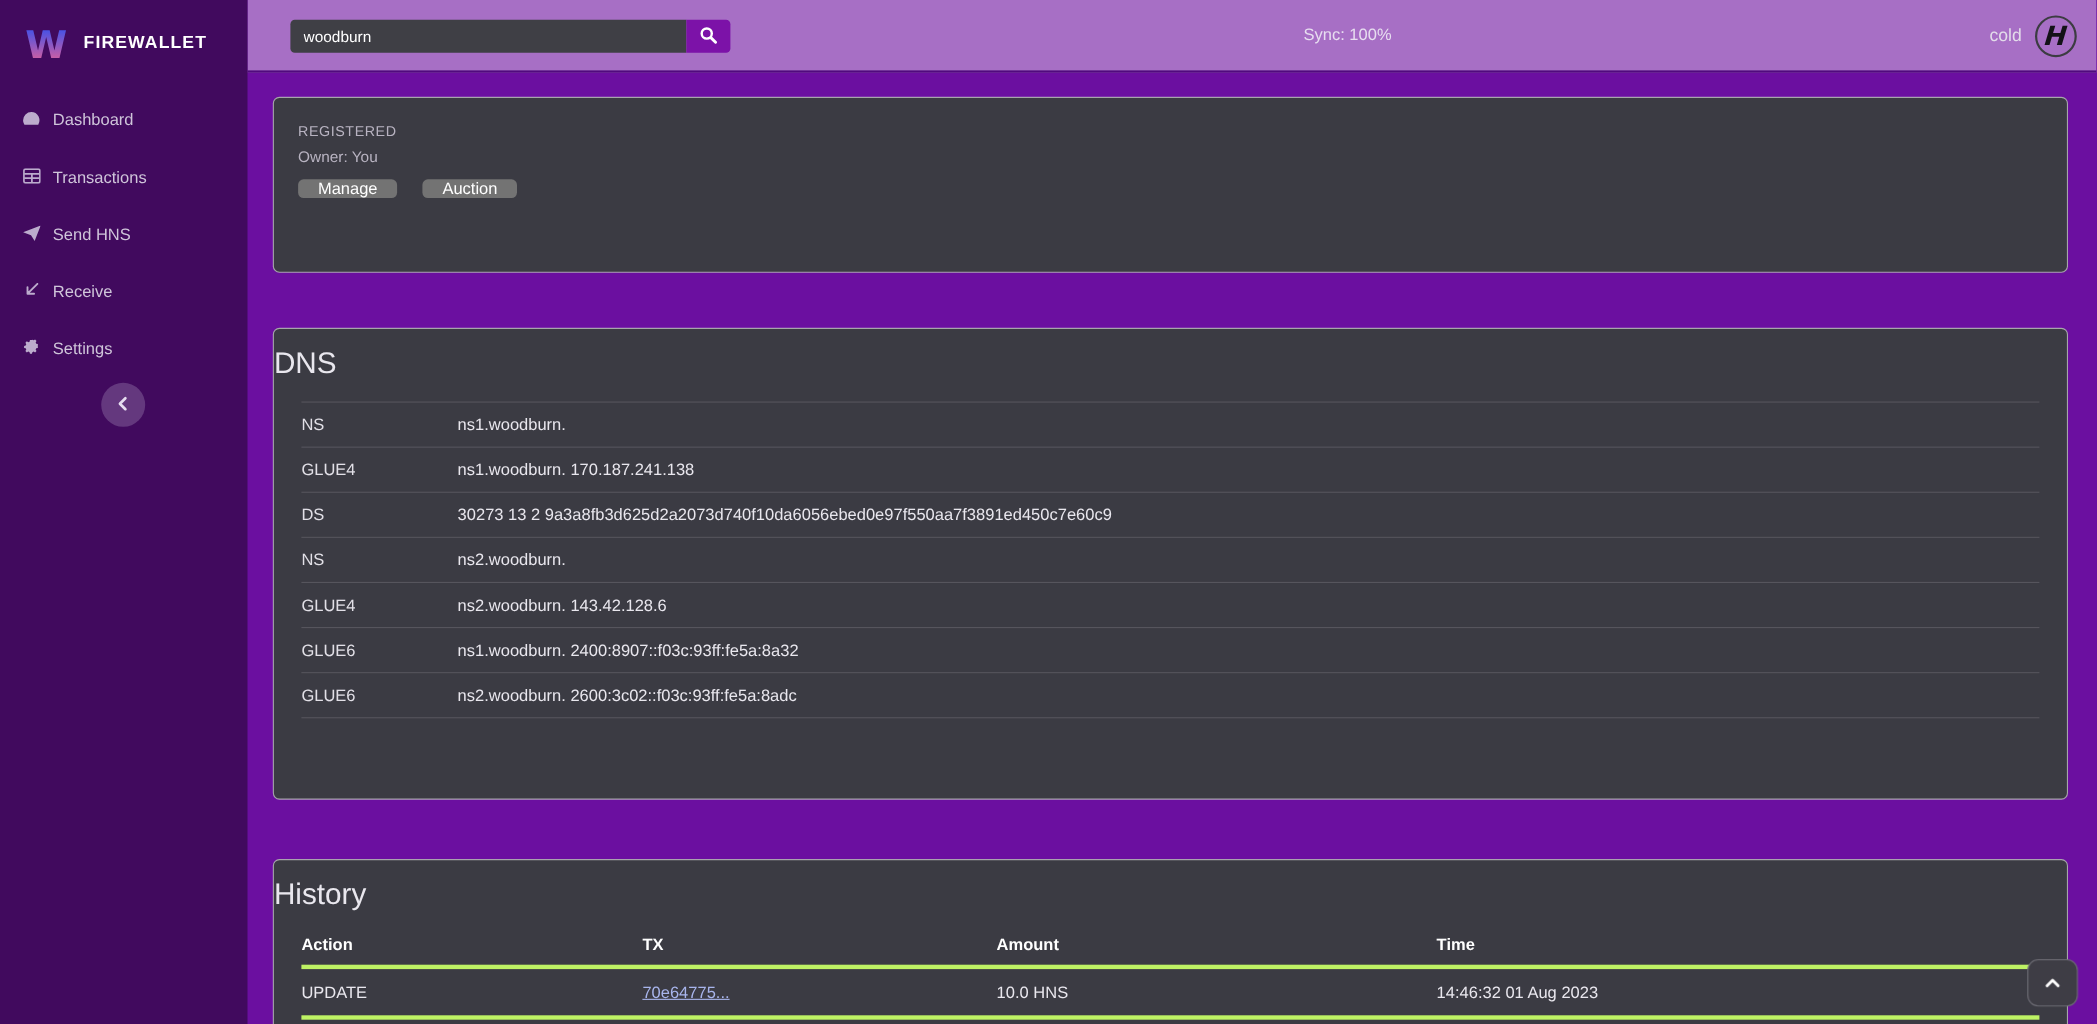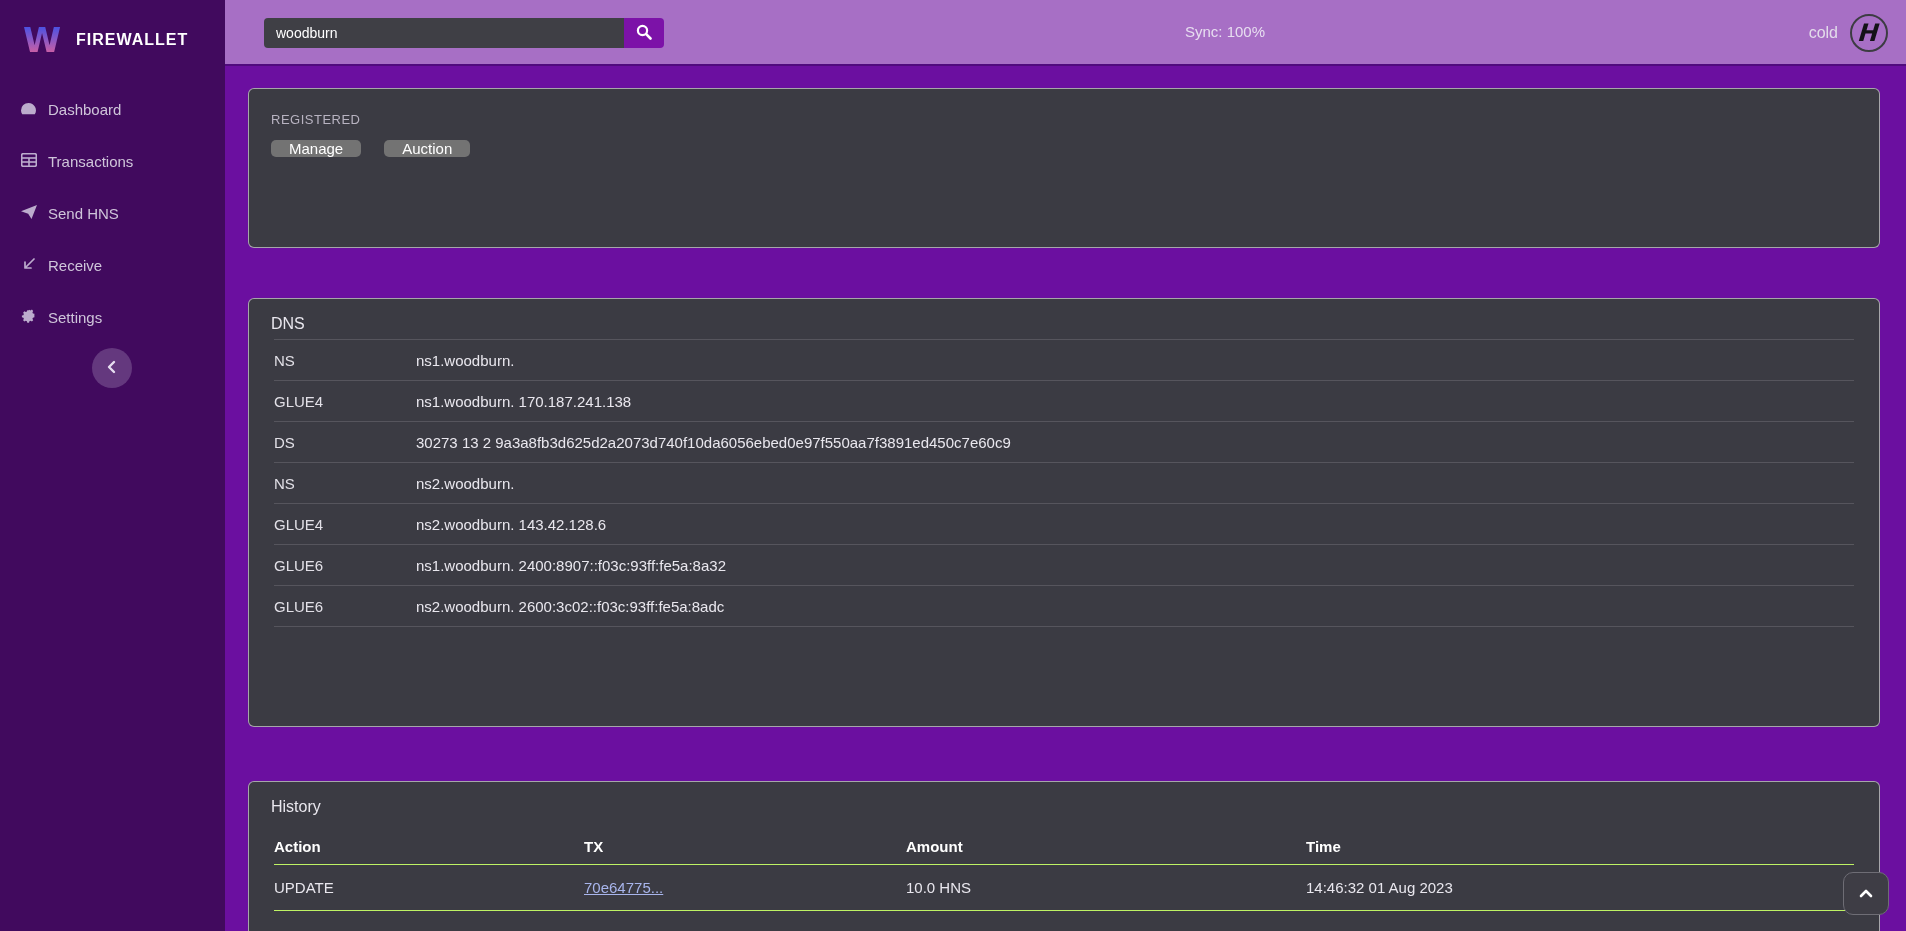--- a/index.html
+++ b/index.html
@@ -63,31 +63,31 @@
   .name-owner { color: #b8b3c1; font-size: 14px; margin-top: 7px; }
   .btn-row { margin-top: 13px; display: flex; gap: 23px; }
   .btn-purple {
     background: #737373; color: #ffffff; border: none; border-radius: 5px;
     font-size: 15px; padding: 0 18px; cursor: pointer;
     font-family: "Liberation Sans", sans-serif;
   }
   .expires { position: absolute; right: 24px; top: 20px; color: #d9d7de; font-size: 26px; }
 
   .card-dns { margin-top: 50px; height: 429px; padding: 16px 0 0 0; }
-  .section-title { color: #e9e7ee; font-size: 16px; font-weight: normal; padding-left: 22px; }
-  .dns-table { margin: 6px 25px 0 25px; border-top: 1px solid #56555d; }
+  .section-title { color: #e9e7ee; font-size: 27px; font-weight: normal; }
+  .dns-table { margin: 19px 25px 0 25px; border-top: 1px solid #56555d; }
   .dns-row { display: flex; height: 41px; align-items: center; border-bottom: 1px solid #56555d; }
   .dns-type { width: 142px; flex: 0 0 142px; font-size: 15px; color: #e2e0e7; }
   .dns-value { font-size: 15px; color: #e9e7ee; white-space: nowrap; }
 
   .card-history { margin-top: 54px; height: 400px; padding: 16px 0 0 0; }
   .hist-table { margin: 12px 25px 0 25px; }
   .hist-row { display: flex; align-items: center; }
   .hist-header { height: 36px; font-weight: bold; color: #ffffff; font-size: 15px; }
-  .hist-data { height: 46px; border-top: 1px solid #bef264; font-size: 15px; color: #e9e7ee; }
+  .hist-data { height: 46px; border-top: 4px solid #bef264; font-size: 15px; color: #e9e7ee; }
   .hc-action { width: 310px; flex: 0 0 310px; }
   .hc-tx     { width: 322px; flex: 0 0 322px; }
   .hc-amount { width: 400px; flex: 0 0 400px; }
   .hc-time   { flex: 1; }
   .tx-link { color: #a8b5ec; text-decoration: underline; cursor: pointer; font-size: 15px; }
 
   
   .scroll-top {
     position: fixed; right: 17px; bottom: 16px; width: 46px; height: 43px;
     background: #3e3d45; border: 1px solid #6e6d75; border-radius: 10px;
@@ -192,20 +192,21 @@
     <span class="hns-logo-circle">
       <span class="hns-h">H</span>
     </span>
   </div>
 </div>
 
 <div class="main">
 
   <div class="card card-name">
     <div class="name-status">REGISTERED</div>
+    <div class="name-owner">Owner: You</div>
     <div class="btn-row">
       <button class="btn-purple">Manage</button>
       <button class="btn-purple">Auction</button>
     </div>
   </div>
 
   <div class="card card-dns">
     <div class="section-title">DNS</div>
     <div class="dns-table">
       <div class="dns-row">

